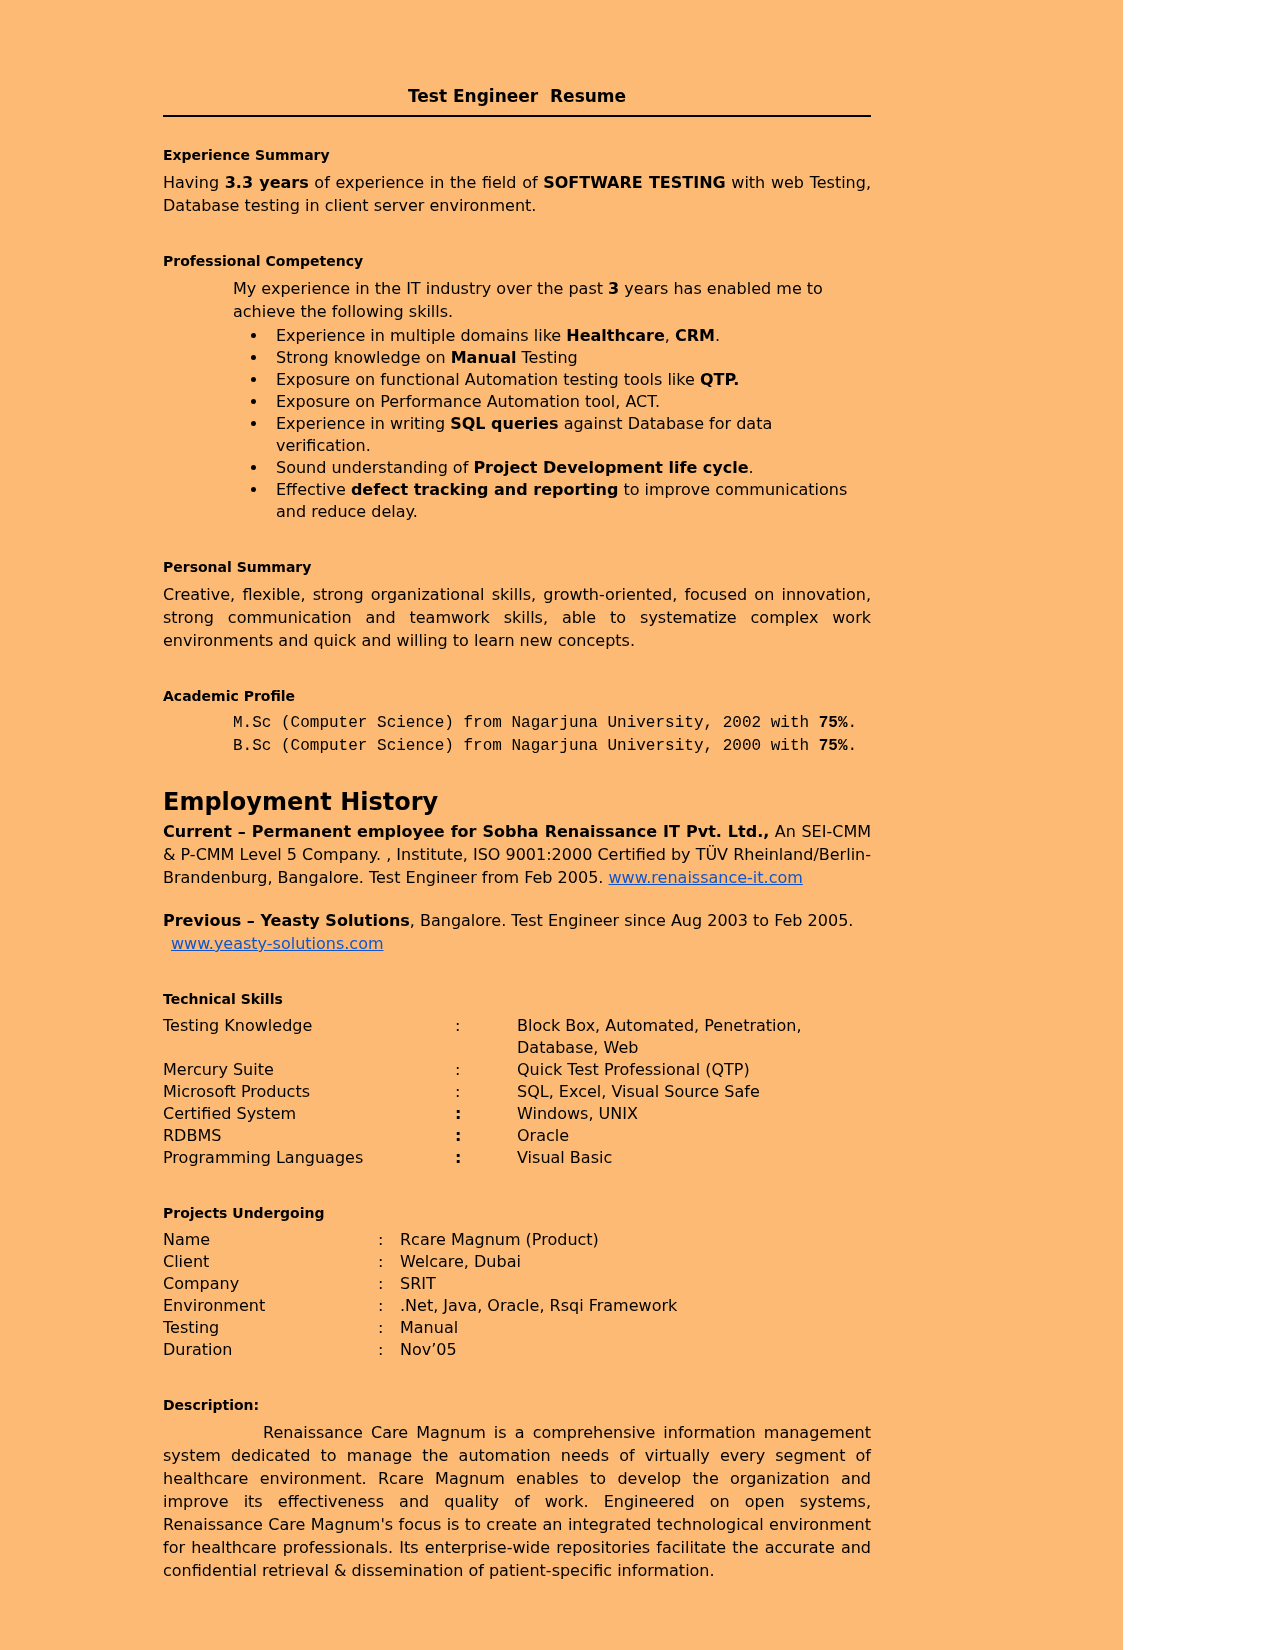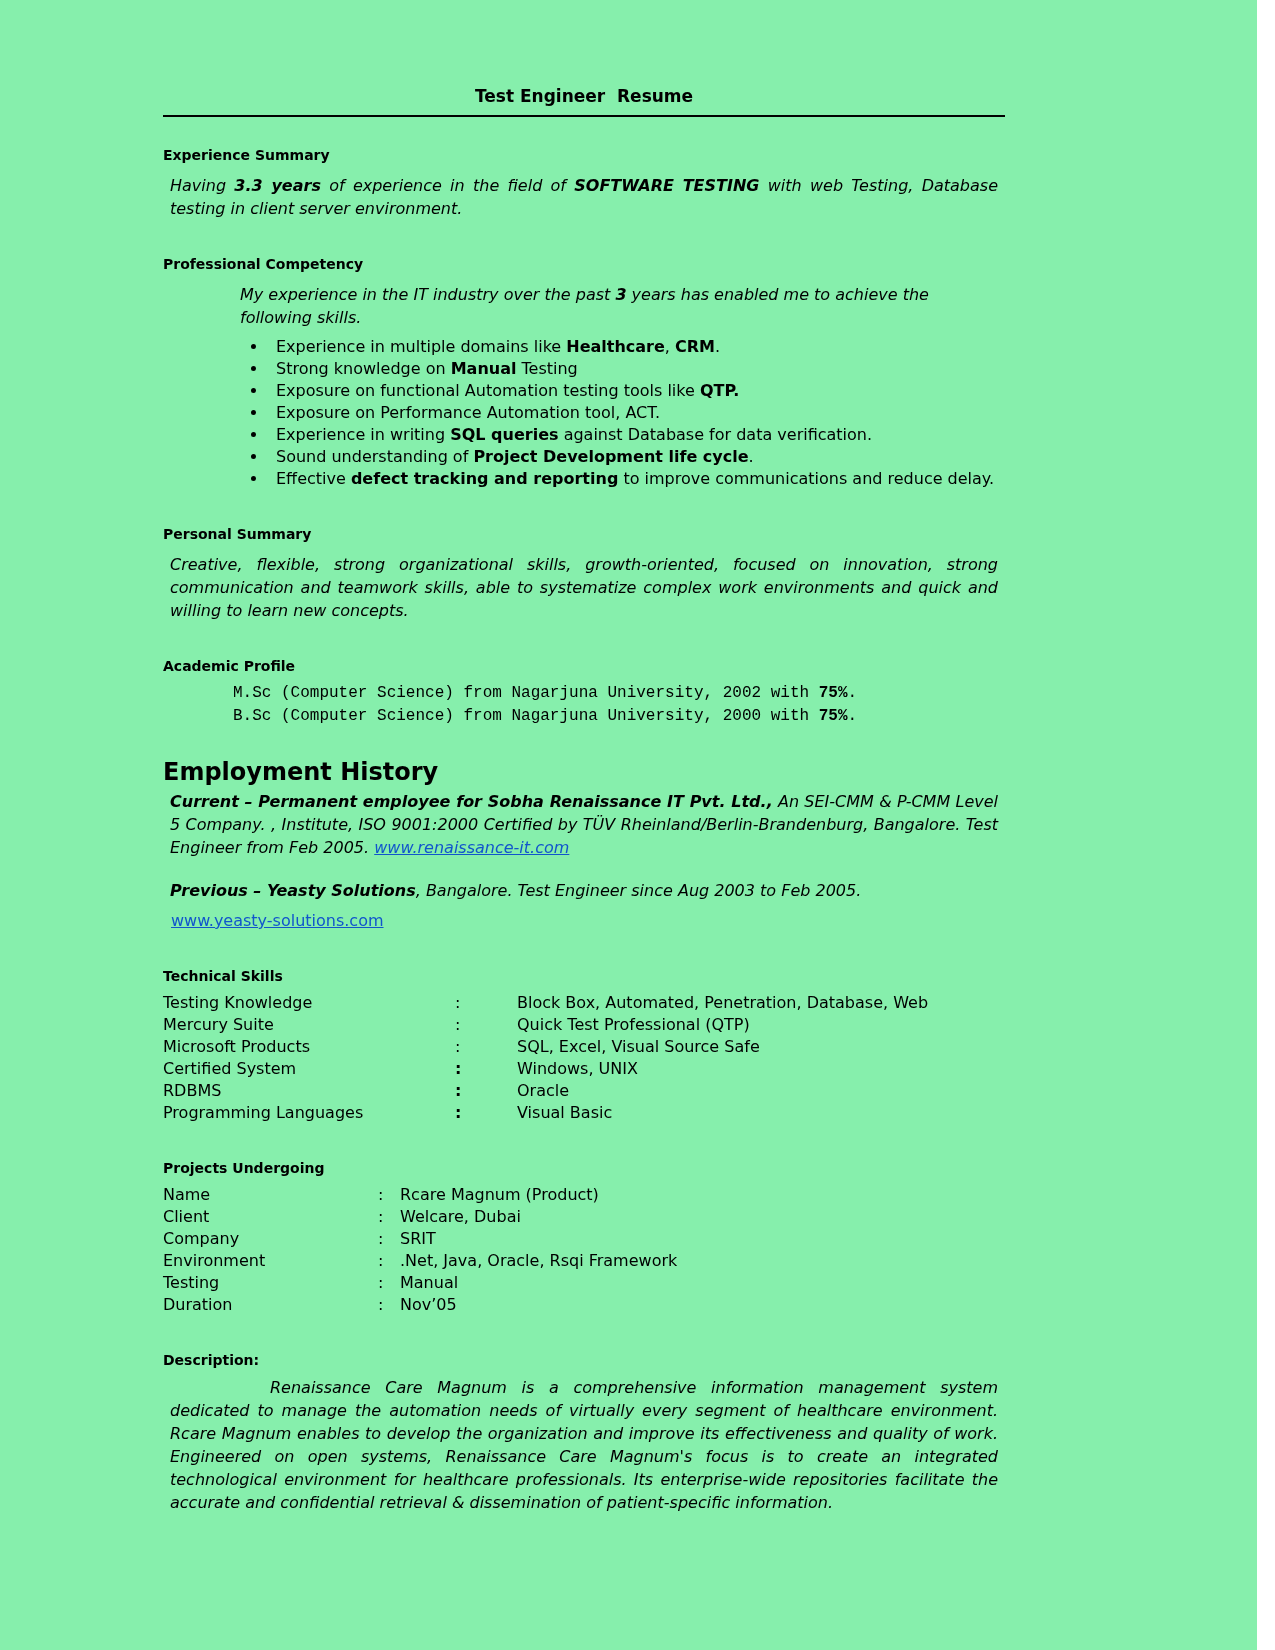--- a/index.html
+++ b/index.html
@@ -1,21 +1,21 @@
 <!DOCTYPE html>
 <html><head>
 <meta charset="utf-8">
 <style>
   html, body { margin: 0; padding: 0; background: #ffffff; }
   .page {
-    width: 1257px;
+    width: 1123px;
     min-height: 1650px;
     box-sizing: border-box;
     padding: 85px 252px 40px 163px;
-    background: #86efac;
+    background: #fdba74;
     color: #000000;
     font-family: "DejaVu Sans", "Liberation Sans", sans-serif;
     font-size: 16px;
     line-height: 23px;
   }
   .b { font-weight: bold; }
   .doc-title {
     text-align: center;
     font-weight: bold;
     font-size: 17px;
@@ -25,21 +25,21 @@
     margin-bottom: 26px;
   }
   h2.sec-h {
     font-size: 14px;
     font-weight: bold;
     margin: 32px 0 4px 0;
     line-height: 24px;
   }
   h2.sec-h.first { margin-top: 0; }
   h2.sec-h.lg { font-size: 24px; margin-bottom: 2px; }
-  p { margin: 7px; font-style: italic; }
+  p { margin: 0; }
   .just { text-align: justify; }
   .indent { padding-left: 70px; }
   ul.bullets {
     margin: 2px 0 0 0;
     padding-left: 105px;
     list-style: disc;
   }
   ul.bullets li { line-height: 22px; padding-left: 8px; }
   .acad-line { padding-left: 70px; line-height: 23px; font-family: Liberation Mono, monospace; }
   .emp-para { margin-top: 6px; }

